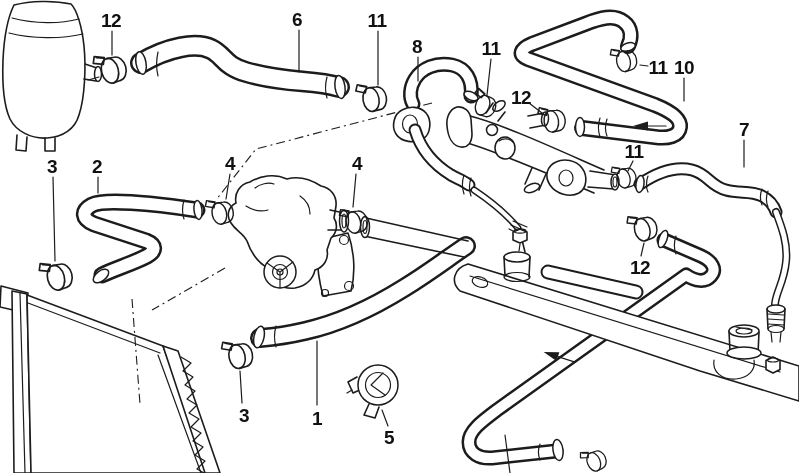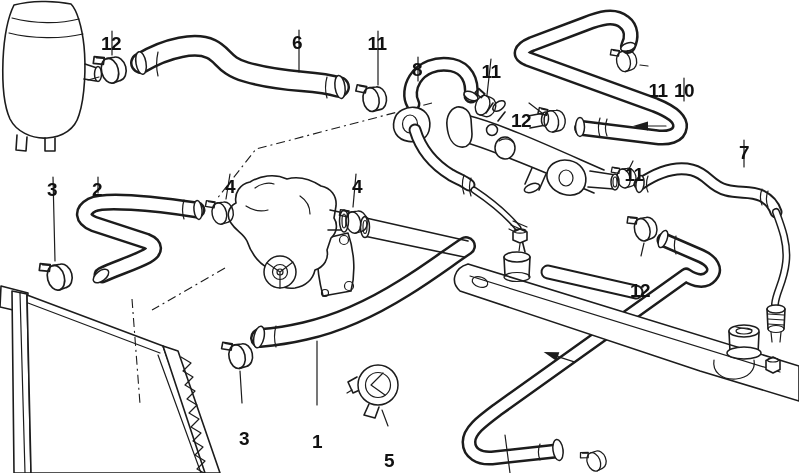--- a/index.html
+++ b/index.html
@@ -1,20 +1,20 @@
 <!DOCTYPE html>
 <html><head>
 <meta charset="utf-8">
 <style>
   html,body{margin:0;padding:0;background:#fff;}
   .stage{position:relative;width:799px;height:473px;background:#ffffff;overflow:hidden;
          font-family:"Liberation Sans",sans-serif;}
   .stage svg{position:absolute;left:0;top:0;}
   .callout{position:absolute;transform:translate(-50%,-50%);font-weight:700;font-size:19px;
-           color:#111;letter-spacing:-0.5px;line-height:1;user-select:none;margin-top:23px;}
+           color:#111;letter-spacing:-0.5px;line-height:1;user-select:none;}
   
   .ln{fill:none;stroke:#1c1c1c;stroke-width:1.6;stroke-linecap:round;stroke-linejoin:round;}
   .thin{stroke-width:1.2;}
   .wfill{fill:#ffffff;stroke:#1c1c1c;stroke-width:1.6;stroke-linejoin:round;}
   .cap{fill:#ffffff;stroke:#1c1c1c;stroke-width:1.5;}
   .dash{fill:none;stroke:#1c1c1c;stroke-width:1.1;stroke-dasharray:9 4 2 4;}
   .arrfill{fill:#1c1c1c;stroke:none;}
 </style>
 </head>
 <body>

